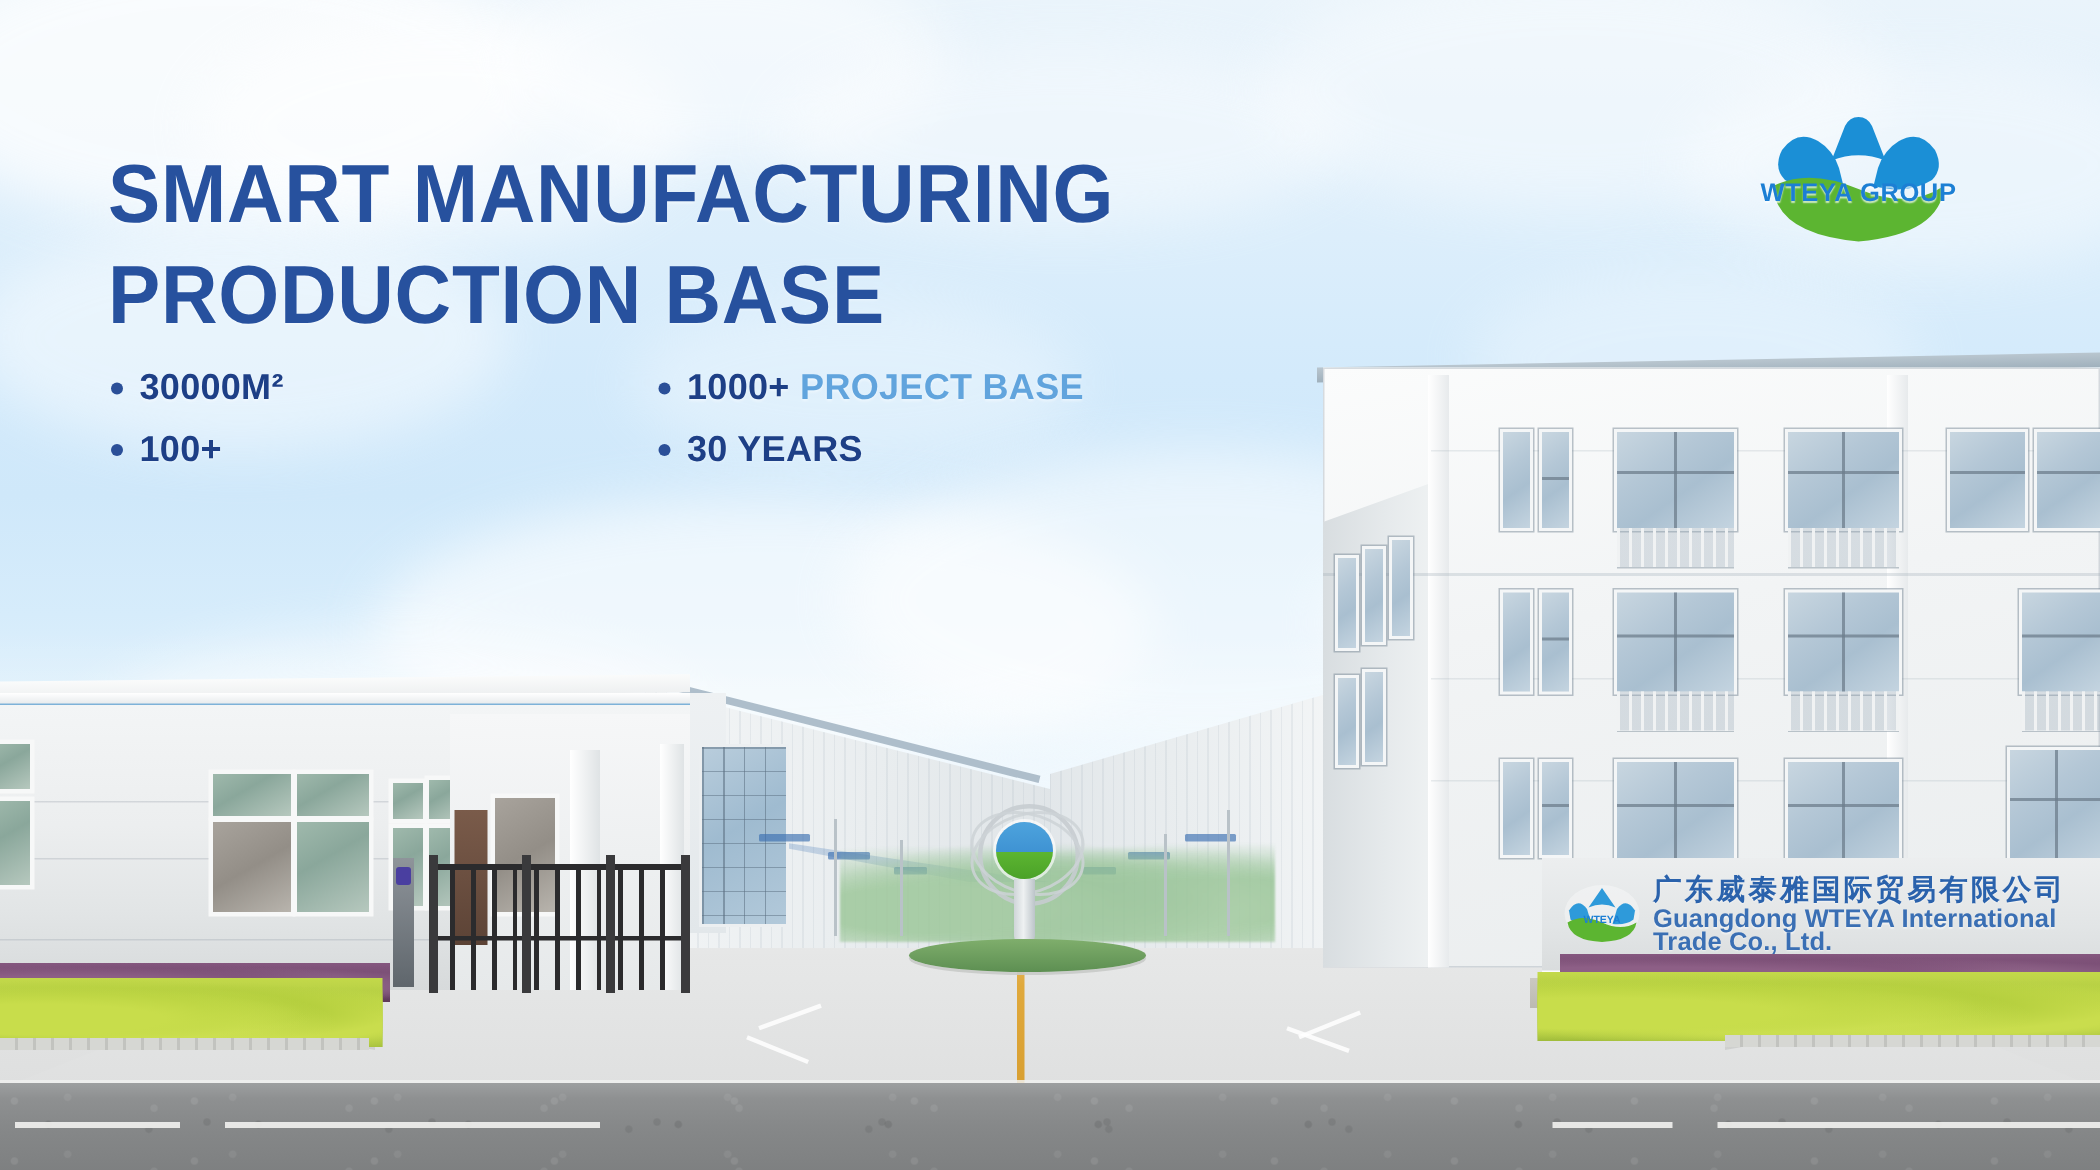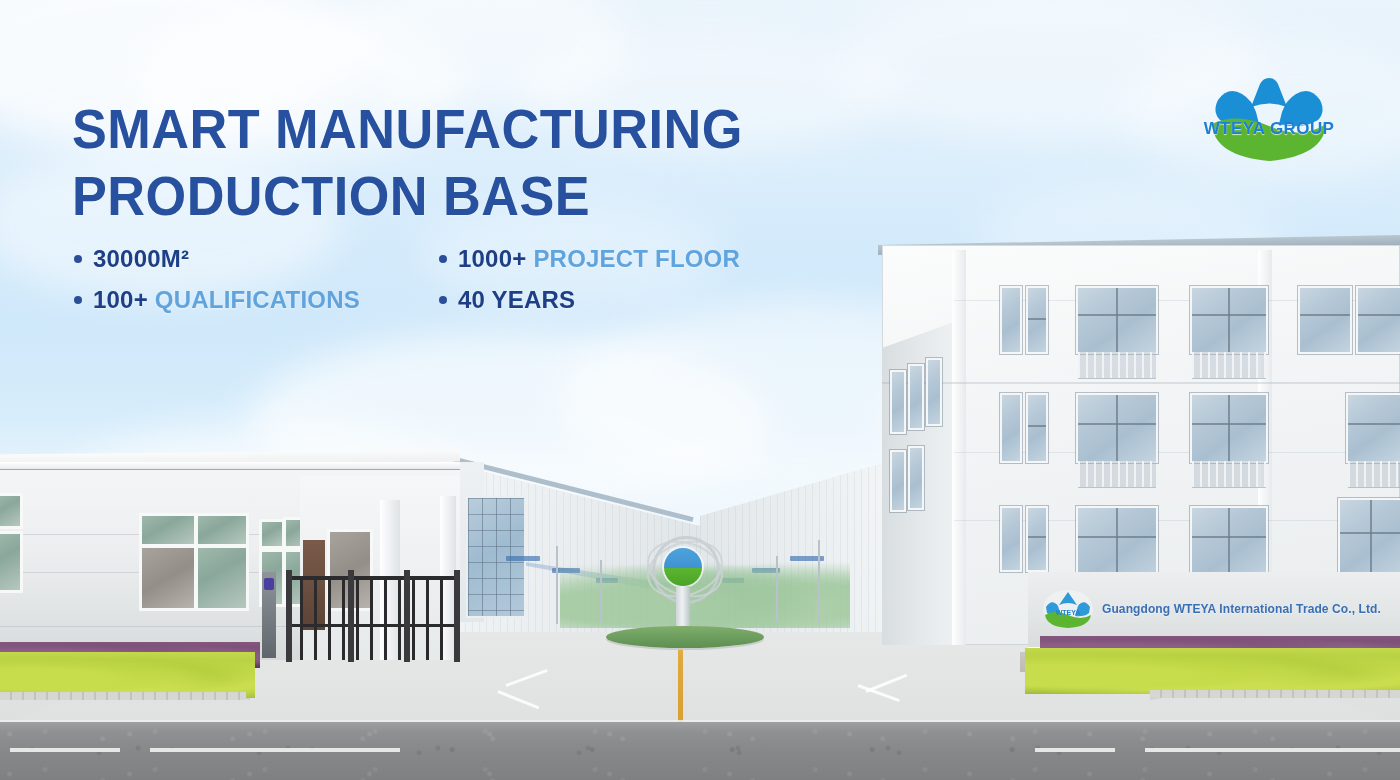--- a/index.html
+++ b/index.html
@@ -339,40 +339,40 @@
     text-shadow:0 1px 2px rgba(255,255,255,.45);
   }
   .dot{
     width:8px;height:8px;border-radius:50%;background:#2a4f98;
     margin-right:11px;flex:none;
   }
   .b-strong{color:#1d3f86;margin-right:7px;}
   .b-light{color:#61a4dd;}
 
   
-  .logo{position:absolute;left:1198px;top:62px;width:142px;height:104px;}
+  .logo{position:absolute;left:1168px;top:62px;width:142px;height:104px;}
   .logo svg{display:block;}
   .logo-text{
     position:absolute;left:0;top:57px;width:142px;text-align:center;
     font-size:17px;font-weight:700;letter-spacing:.4px;color:#1c7fd4;
     text-shadow:0 1px 1px rgba(255,255,255,.7);
   }
 
   
   .sign{position:absolute;left:1042px;top:586px;width:340px;height:46px;display:flex;align-items:center;}
   .sign-mark{width:52px;height:40px;flex:none;margin-right:8px;position:relative;}
   .sign-txt{display:flex;flex-direction:column;justify-content:center;}
   .sign-cn{
     font-size:19px;font-weight:700;color:#2a62ac;letter-spacing:2.2px;
     line-height:21px;
     font-family:"DejaVu Sans","Liberation Sans",sans-serif;
     text-shadow:0 1px 1px rgba(255,255,255,.55);
   }
   .sign-en{
-    font-size:12px;font-weight:700;color:#3a6fb4;letter-spacing:.1px;
+    font-size:17px;font-weight:700;color:#3a6fb4;letter-spacing:.1px;
     line-height:15px;margin-top:1px;
     text-shadow:0 1px 1px rgba(255,255,255,.5);
   }
 </style>
 </head>
 <body>
 
 <div class="stage">
 
   <div class="sky">
@@ -515,20 +515,21 @@
       <svg width="52" height="40" viewBox="0 0 52 40" aria-hidden="true">
         <ellipse cx="26" cy="20" rx="25" ry="19" fill="#ffffff" opacity=".35"></ellipse>
         <path d="M26 3 L35 16 Q26 12 17 16 Z" fill="#2e9ada"></path>
         <path d="M4 18 Q10 9 16 17 L19 27 Q10 28 5 24 Z" fill="#2e9ada"></path>
         <path d="M48 18 Q42 9 36 17 L33 27 Q42 28 47 24 Z" fill="#2e9ada"></path>
         <path d="M3 26 Q13 20 26 26 Q39 32 49 26 Q47 38 26 39 Q5 38 3 26 Z" fill="#5cb531"></path>
         <text x="26" y="26" text-anchor="middle" font-size="7" font-weight="700" fill="#1c7fd4" font-family="Liberation Sans, sans-serif">WTEYA</text>
       </svg>
     </div>
     <div class="sign-txt">
+      <div class="sign-cn">广东威泰雅国际贸易有限公司</div>
       <div class="sign-en">Guangdong WTEYA International Trade Co., Ltd.</div>
     </div>
   </div>
 
   <div class="guard-roof2"></div>
   <div class="guard-roof"></div>
   <div class="guard"></div>
   <div class="guard-band" style="left:-10px;top:534px;width:470px;"></div>
   <div class="guard-band" style="left:-10px;top:572px;width:470px;"></div>
   <div class="guard-band" style="left:-10px;top:626px;width:470px;"></div>
@@ -583,30 +584,29 @@
   </div>
 
   <div class="bullets">
     <div class="bullet">
       <span class="dot"></span>
       <span class="b-strong">30000M²</span>
     </div>
     <div class="bullet">
       <span class="dot"></span>
       <span class="b-strong">1000+</span>
-      <span class="b-light">PROJECT FLOOR</span>
+      <span class="b-light">PROJECT BASE</span>
     </div>
     <div class="bullet">
       <span class="dot"></span>
       <span class="b-strong">100+</span>
-      <span class="b-light">QUALIFICATIONS</span>
     </div>
     <div class="bullet">
       <span class="dot"></span>
-      <span class="b-strong">40 YEARS</span>
+      <span class="b-strong">30 YEARS</span>
     </div>
   </div>
 
   <div class="logo">
     <svg width="142" height="104" viewBox="0 0 142 104" aria-hidden="true">
       <path d="M71 16 Q77 16 80 22 L89 45 Q71 38 53 45 L62 22 Q65 16 71 16 Z" fill="#1b8fd6"></path>
       <path d="M20 38 Q30 24 44 32 Q54 38 58 50 L61 62 Q38 68 22 58 Q14 50 20 38 Z" fill="#1b8fd6"></path>
       <path d="M122 38 Q112 24 98 32 Q88 38 84 50 L81 62 Q104 68 120 58 Q128 50 122 38 Z" fill="#1b8fd6"></path>
       <path d="M14 62 Q38 50 71 64 Q104 78 128 62 Q126 94 71 99 Q16 94 14 62 Z" fill="#5cb531"></path>
     </svg>

